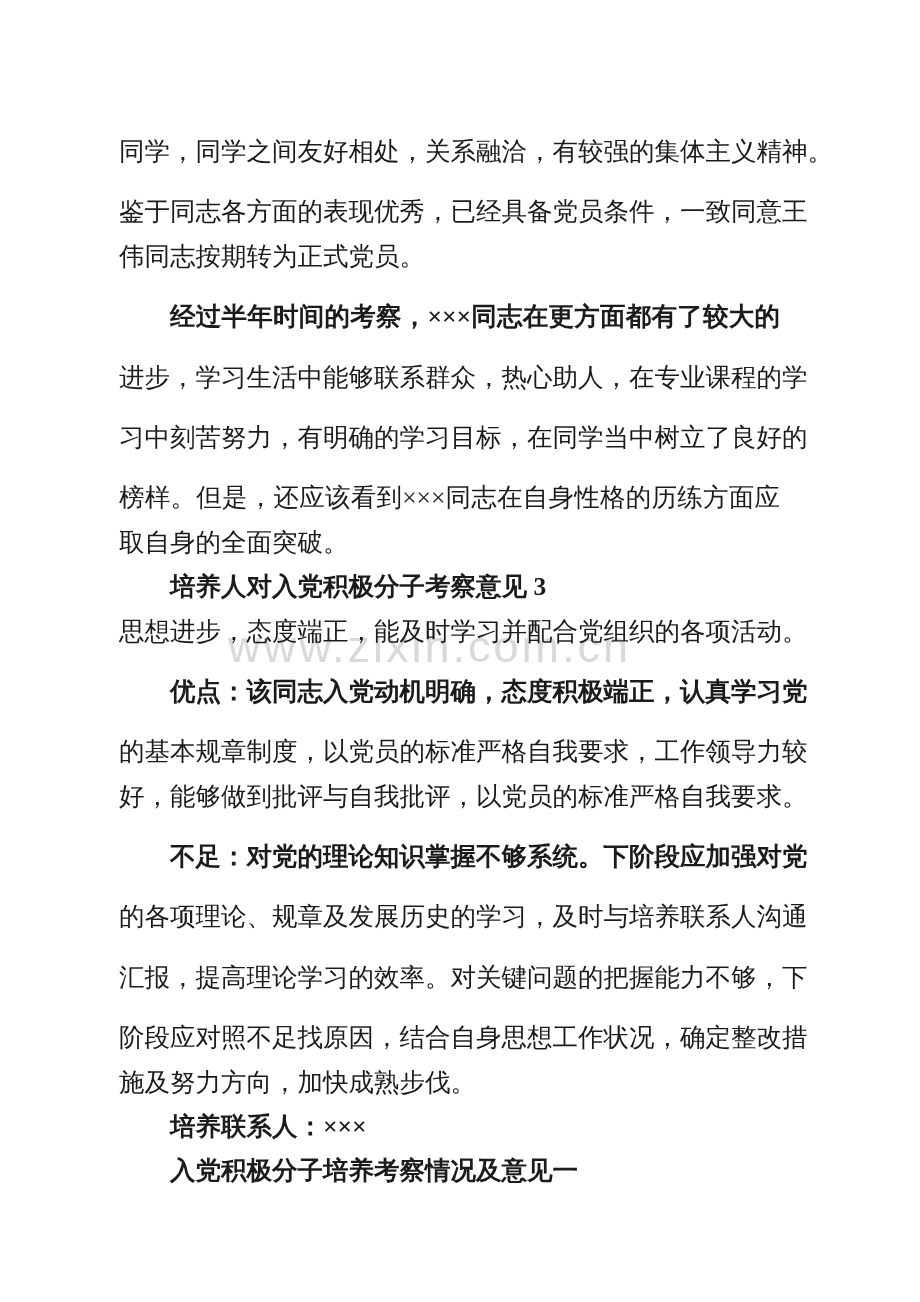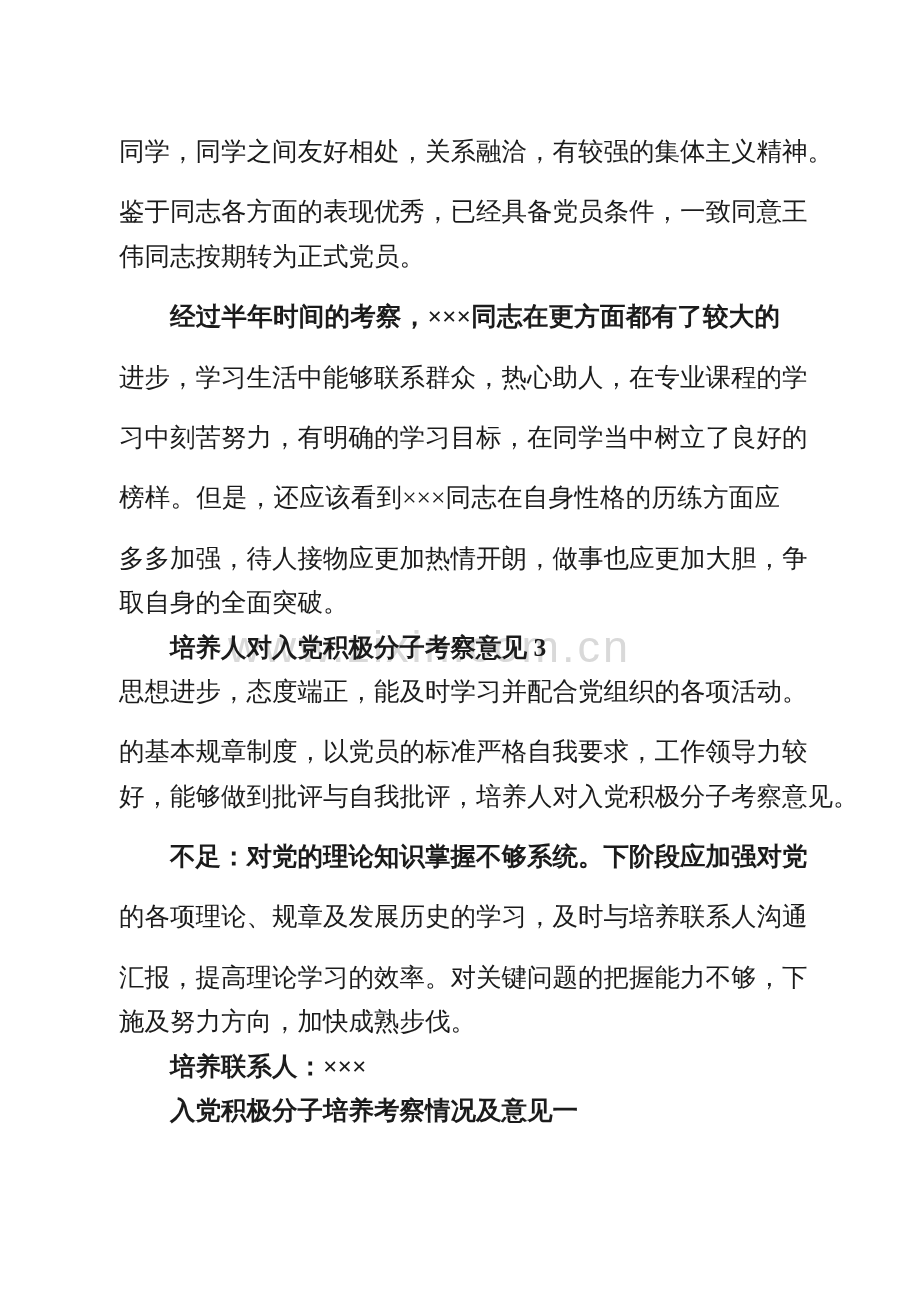--- a/index.html
+++ b/index.html
@@ -59,26 +59,27 @@
 <div class="page">
   <div class="watermark">www.zixin.com.cn</div>
   <div class="doc">
       <div class="line fill">同学，同学之间友好相处，关系融洽，有较强的集体主义精神。</div>
       <div class="line fill">鉴于同志各方面的表现优秀，已经具备党员条件，一致同意王</div>
       <div class="line">伟同志按期转为正式党员。</div>
       <div class="line indent fill">经过半年时间的考察，×××同志在更方面都有了较大的</div>
       <div class="line fill">进步，学习生活中能够联系群众，热心助人，在专业课程的学</div>
       <div class="line fill">习中刻苦努力，有明确的学习目标，在同学当中树立了良好的</div>
       <div class="line fill">榜样。但是，还应该看到×××同志在自身性格的历练方面应</div>
-      <div class="line fill">多多加强，待人接物应更加热情开朗，做事也应更加大胆，争</div>
       <div class="line">取自身的全面突破。</div>
       <div class="line indent">培养人对入党积极分子考察意见 3</div>
       <div class="line">思想进步，态度端正，能及时学习并配合党组织的各项活动。</div>
+      <div class="line indent fill">优点：该同志入党动机明确，态度积极端正，认真学习党</div>
       <div class="line fill">的基本规章制度，以党员的标准严格自我要求，工作领导力较</div>
-      <div class="line">好，能够做到批评与自我批评，培养人对入党积极分子考察意见。</div>
+      <div class="line">好，能够做到批评与自我批评，以党员的标准严格自我要求。</div>
       <div class="line indent fill">不足：对党的理论知识掌握不够系统。下阶段应加强对党</div>
       <div class="line fill">的各项理论、规章及发展历史的学习，及时与培养联系人沟通</div>
       <div class="line fill">汇报，提高理论学习的效率。对关键问题的把握能力不够，下</div>
+      <div class="line fill">阶段应对照不足找原因，结合自身思想工作状况，确定整改措</div>
       <div class="line">施及努力方向，加快成熟步伐。</div>
       <div class="line indent">培养联系人：×××</div>
       <div class="line indent">入党积极分子培养考察情况及意见一</div>
     </div>
 </div>
 
 </body></html>

